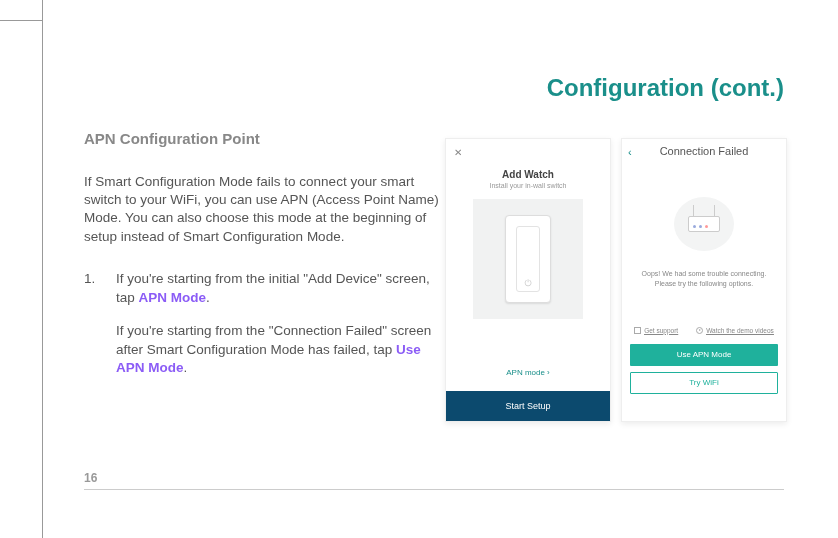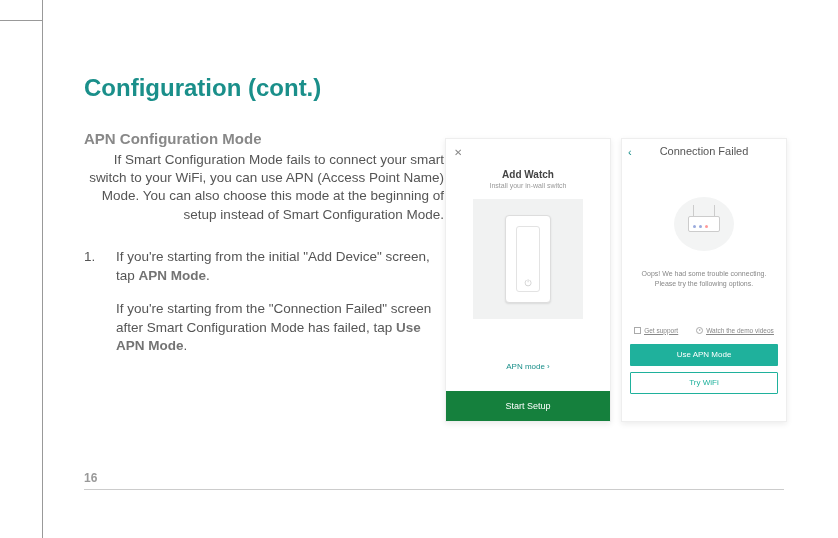--- a/index.html
+++ b/index.html
@@ -2,29 +2,29 @@
 <html><head>
 <meta charset="utf-8">
 <style>
   * { box-sizing: border-box; margin: 0; padding: 0; }
   html, body { width: 838px; height: 538px; background: #fff; font-family: Arial, Helvetica, sans-serif; color: #333; }
   .frame-top { position: absolute; left: 42px; top: 0; width: 1px; height: 20px; background: #999; }
   .frame-top-h { position: absolute; left: 0; top: 20px; width: 42px; height: 1px; background: #999; }
   .frame-left { position: absolute; left: 42px; top: 20px; width: 1px; height: 518px; background: #999; }
 
   .page { position: absolute; left: 84px; top: 74px; width: 700px; }
-  .title { font-size: 24px; font-weight: 800; color: #1a8f8a; letter-spacing: 0px; font-stretch: condensed; font-family: Impact, "Arial Black", sans-serif; }
+  .title { font-size: 24px; font-weight: 800; color: #1a8f8a; letter-spacing: 0px; font-stretch: condensed; font-family: Impact, "Arial Black", sans-serif; text-align: right; }
   .subtitle { margin-top: 28px; font-size: 15px; font-weight: 700; color: #888; }
-  .body { margin-top: 4px; font-size: 13.5px; color: #555; line-height: 1.35; max-width: 360px; text-align: right; }
+  .body { margin-top: 26px; font-size: 13.5px; color: #555; line-height: 1.35; max-width: 360px; }
   .ol { margin-top: 24px; max-width: 360px; }
   .li { display: flex; gap: 16px; font-size: 13.5px; color: #555; line-height: 1.4; }
   .li .num { flex: 0 0 16px; }
   .li .txt { flex: 1; }
   .li .sub { margin-top: 14px; }
-  .b { font-weight: 700; color: #737373; margin-top: 21px; }
+  .b { font-weight: 700; color: #8b5cf6; margin-top: 21px; }
 
   .pagenum { position: absolute; left: 84px; bottom: 48px; font-size: 12px; font-weight: 700; color: #999; }
   .pagenum::after { content:""; display:block; height:1px; background:#ccc; width:700px; margin-top:4px; }
 
   
   .phones { position: absolute; left: 445px; top: 138px; display:flex; gap: 10px; }
   .phone { width: 166px; height: 284px; background: #fff; box-shadow: 0 2px 6px rgba(0,0,0,0.08); border:1px solid #eee; position: relative; display:flex; flex-direction:column; font-size:7.5px; color:#777; }
 
   .p-header { height: 24px; display:flex; align-items:center; justify-content:center; position:relative; }
   .p-close { position:absolute; left:8px; top:8px; font-size:10px; color:#888; }
@@ -32,22 +32,22 @@
   .p-htitle { font-size:11px; color:#555; }
   .p-add { text-align:center; margin-top:6px; }
   .p-add-title { font-size:10px; font-weight:700; color:#444; }
   .p-add-sub { font-size:7px; color:#999; margin-top:2px; }
 
   .switch-img { margin: 10px auto 0; width: 110px; height: 120px; background: linear-gradient(#f1f2f2,#f1f2f2); display:flex; align-items:center; justify-content:center; }
   .switch-outer { width:46px; height:88px; background:#fff; border:1px solid #ddd; border-radius:4px; box-shadow:0 1px 2px rgba(0,0,0,0.1); position:relative; }
   .switch-inner { position:absolute; left:10px; top:10px; right:10px; bottom:10px; border:1px solid #e3e3e3; border-radius:3px; }
   .switch-dot { position:absolute; left:50%; bottom:14px; transform:translateX(-50%); width:10px; height:10px; color:#ccc; font-size:9px; text-align:center; line-height:10px; }
 
-  .apn-link { text-align:center; color:#1a8f8a; font-size:8px; margin-top:auto; padding-bottom:20px; }
-  .btn-primary { height:30px; background:#15803d; color:#fff; display:flex; align-items:center; justify-content:center; font-size:9px;text-align:right; }
+  .apn-link { text-align:center; color:#1a8f8a; font-size:8px; margin-top:auto; padding-bottom:14px; }
+  .btn-primary { height:30px; background:#0c4a6e; color:#fff; display:flex; align-items:center; justify-content:center; font-size:9px;text-align:right; }
 
   .router { margin: 34px auto 0; width:60px; height:54px; background:#f3f4f4; border-radius:50%; display:flex; align-items:center; justify-content:center; position:relative; }
   .router-box { width:32px; height:16px; background:#fff; border:1px solid #ccc; border-radius:2px; position:relative; }
   .ant { position:absolute; width:1px; height:12px; background:#ccc; top:-12px; }
   .ant.l { left:4px; } .ant.r { right:4px; }
   .led { position:absolute; width:3px; height:3px; border-radius:50%; bottom:3px; }
   .led.a{left:4px;background:#9ad;} .led.b{left:10px;background:#9ad;} .led.c{left:16px;background:#f99;}
 
   .oops { text-align:center; font-size:7px; color:#888; margin-top:18px; line-height:1.4; padding:0 14px; }
   .help-row { display:flex; justify-content:center; gap:18px; margin-top:38px; font-size:6.5px; color:#888; }
@@ -62,21 +62,21 @@
 </style>
 </head>
 <body>
 
 <div class="frame-top"></div>
 <div class="frame-top-h"></div>
 <div class="frame-left"></div>
 
 <div class="page">
   <div class="title">Configuration (cont.)</div>
-  <div class="subtitle">APN Configuration Mode</div>
+  <div class="subtitle">APN Configuration Point</div>
   <div class="body">If Smart Configuration Mode fails to connect your smart switch to your WiFi, you can use APN (Access Point Name) Mode. You can also choose this mode at the beginning of setup instead of Smart Configuration Mode.</div>
 
   <div class="ol">
     <div class="li">
       <div class="num">1.</div>
       <div class="txt">
         <div>
           <span>If you're starting from the initial "Add Device" screen, tap </span><span class="b">APN Mode</span><span>.</span>
         </div>
         <div class="sub">

